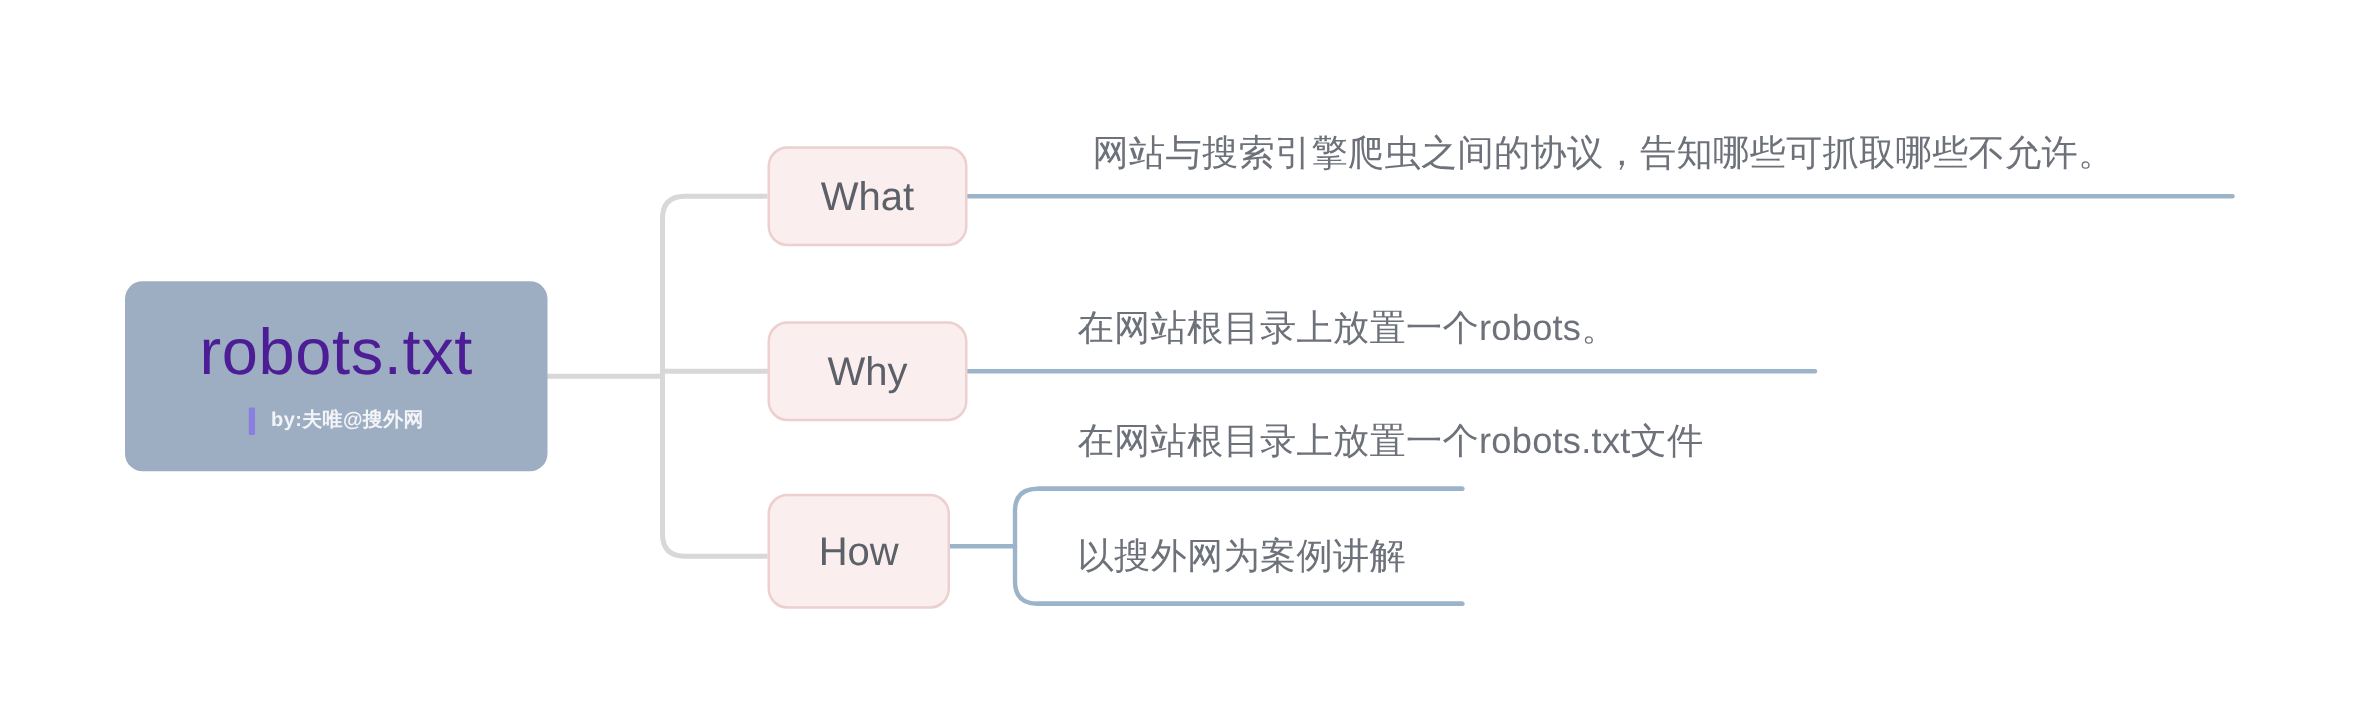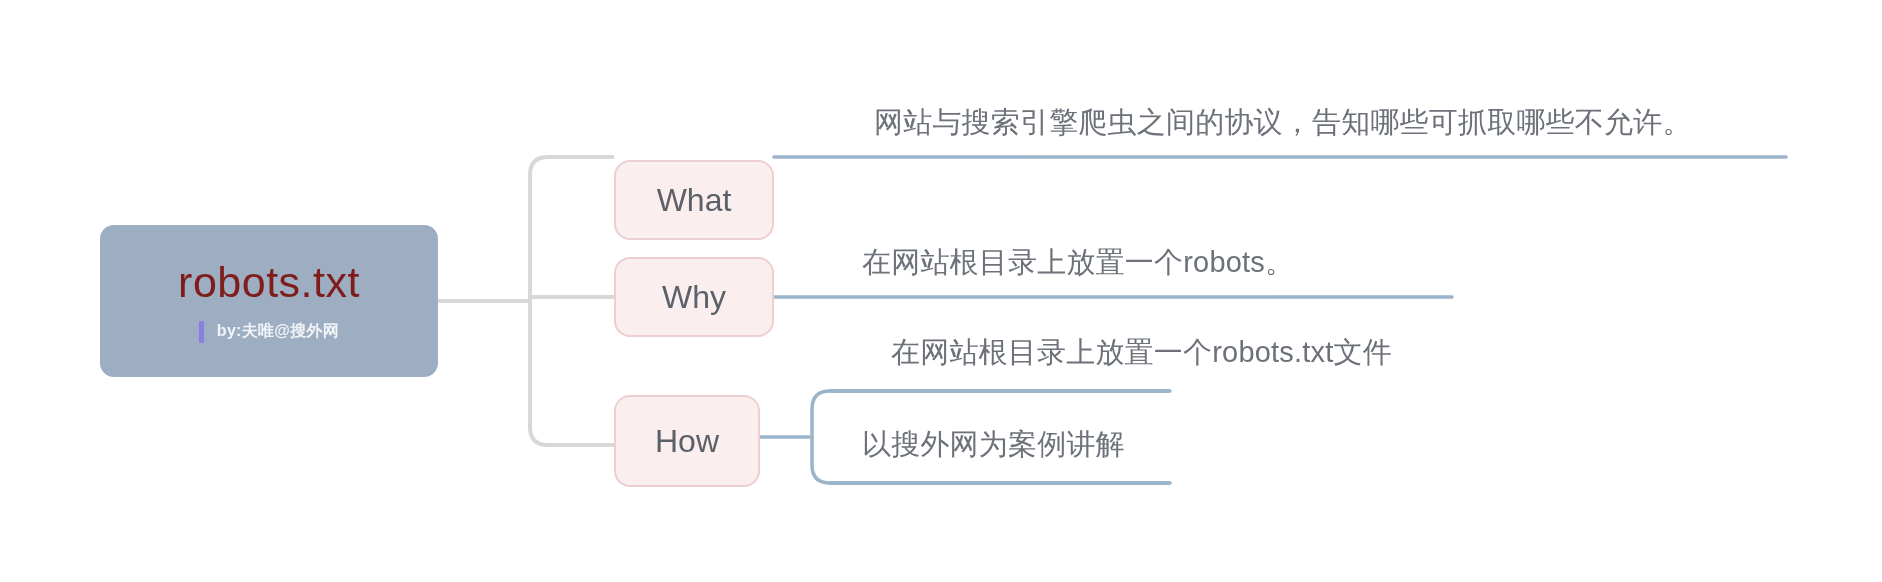--- a/index.html
+++ b/index.html
@@ -35,22 +35,22 @@
     height: 152px;
     background: #9daec3;
     border-radius: 14px;
     box-sizing: border-box;
     display: flex;
     flex-direction: column;
     align-items: center;
     justify-content: center;
   }
   .root-title {
-    color: #7f1d1d;
-    font-size: 43px;
+    color: #4c1d95;
+    font-size: 52px;
     font-weight: 400;
     letter-spacing: 0.5px;
     line-height: 1.1;
     margin: 0 0 14px 0;
   }
   .root-sub-wrap {
     display: flex;
     align-items: center;
   }
   .root-accent-bar {
@@ -74,36 +74,36 @@
     border: 2px solid #edcfcf;
     border-radius: 16px;
     box-sizing: border-box;
     display: flex;
     align-items: center;
     justify-content: center;
     color: #5c6068;
     font-size: 32px;
     font-weight: 400;
   }
-  #branch-what { left: 614px; top: 117px;  width: 160px; height: 80px; margin-top: 43px; }
+  #branch-what { left: 614px; top: 117px;  width: 160px; height: 80px; }
   #branch-why  { left: 614px; top: 257px;  width: 160px; height: 80px; }
   #branch-how  { left: 614px; top: 395px;  width: 146px; height: 92px; }
 
   
   .leaf {
     position: absolute;
     color: #6d7179;
     font-size: 29px;
     font-weight: 400;
     white-space: nowrap;
     letter-spacing: 0.2px;
   }
   #leaf-what { left: 874px; top: 103px; }
   #leaf-why  { left: 862px; top: 243px; }
-  #leaf-how1 { left: 862px; top: 333px; margin-left: 29px; }
+  #leaf-how1 { left: 862px; top: 333px; }
   #leaf-how2 { left: 862px; top: 425px; }
 </style>
 </head>
 <body>
 
 <div id="canvas">
 
   <svg class="wires" viewBox="0 0 1882 582" xmlns="http://www.w3.org/2000/svg">
 
     <path d="M 438 301 L 530 301" stroke="#d8d8d8" stroke-width="4" fill="none" stroke-linecap="round"></path>

